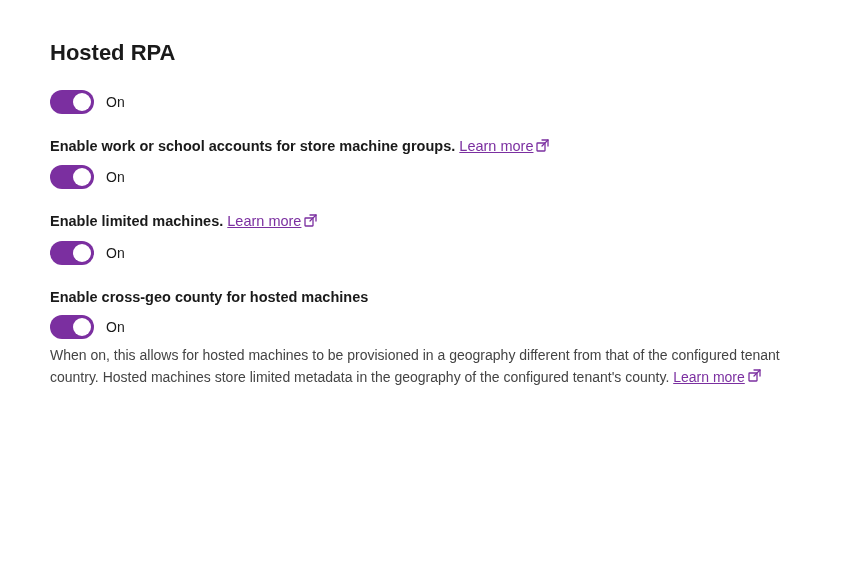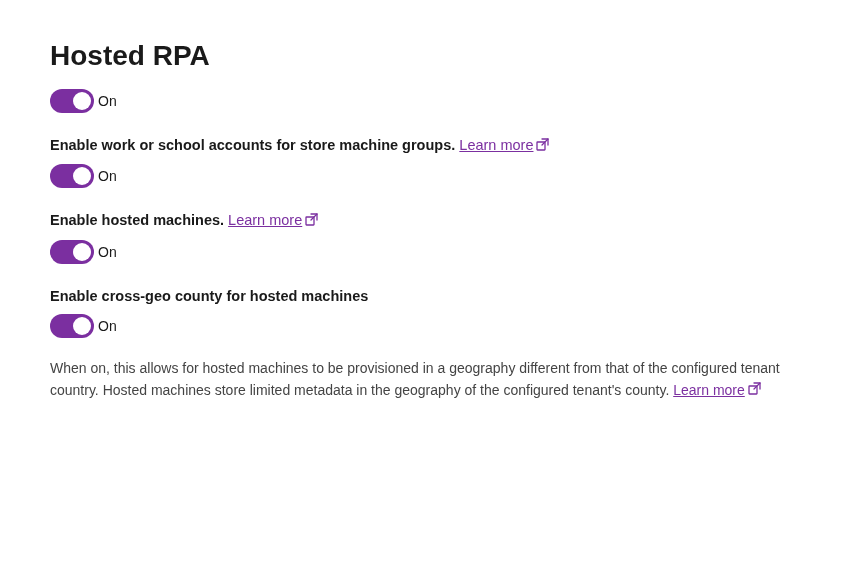--- a/index.html
+++ b/index.html
@@ -11,24 +11,24 @@
     body {
       background: #ffffff;
       font-family: 'Segoe UI', -apple-system, BlinkMacSystemFont, sans-serif;
       color: #1a1a1a;
       width: 850px;
       min-height: 568px;
       padding: 40px 50px;
     }
 
     .page-title {
-      font-size: 28px;
+      font-size: 22px;
       font-weight: 700;
       color: #1a1a1a;
-      margin-bottom: 17px;
+      margin-bottom: 24px;
     }
 
     .setting-group {
       margin-bottom: 22px;
     }
 
     .setting-label {
       font-size: 14.5px;
       font-weight: 600;
       color: #1a1a1a;
@@ -46,21 +46,21 @@
     .external-icon {
       display: inline-block;
       margin-left: 3px;
       vertical-align: middle;
       color: #7b2fa0;
     }
 
     .toggle-row {
       display: flex;
       align-items: center;
-      gap: 4px;
+      gap: 12px;
     }
 
     .toggle {
       position: relative;
       width: 44px;
       height: 24px;
       flex-shrink: 0;
       cursor: pointer;
     }
 
@@ -85,21 +85,21 @@
     .toggle-status {
       font-size: 14px;
       color: #1a1a1a;
       font-weight: 400;
     }
 
     .description-text {
       font-size: 14px;
       color: #444444;
       line-height: 1.55;
-      margin-top: 20px;
+      margin-top: 6px;
       max-width: 780px;
     }
   </style>
 </head>
 <body>
 
 <h1 class="page-title">Hosted RPA</h1>
 
 <div id="settings-container">
     <div class="setting-group">
@@ -121,21 +121,21 @@
       <div class="toggle-row">
         <div class="toggle">
           <div class="toggle-track">
             <div class="toggle-thumb"></div>
           </div>
         </div>
         <span class="toggle-status">On</span>
       </div>
     </div>
     <div class="setting-group">
-      <div class="setting-label"><span>Enable hosted machines.</span> <a class="learn-more-link" href="#">Learn more</a><span class="external-icon"><svg width="13" height="13" viewBox="0 0 13 13" fill="none" xmlns="http://www.w3.org/2000/svg">
+      <div class="setting-label"><span>Enable limited machines.</span> <a class="learn-more-link" href="#">Learn more</a><span class="external-icon"><svg width="13" height="13" viewBox="0 0 13 13" fill="none" xmlns="http://www.w3.org/2000/svg">
         <rect x="1" y="4" width="8" height="8" rx="0.5" stroke="#7b2fa0" stroke-width="1.3" fill="none"></rect>
         <path d="M6 1h6v6" stroke="#7b2fa0" stroke-width="1.3" fill="none" stroke-linecap="round" stroke-linejoin="round"></path>
         <line x1="12" y1="1" x2="6" y2="7" stroke="#7b2fa0" stroke-width="1.3" stroke-linecap="round"></line>
       </svg></span></div>
       <div class="toggle-row">
         <div class="toggle">
           <div class="toggle-track">
             <div class="toggle-thumb"></div>
           </div>
         </div>

